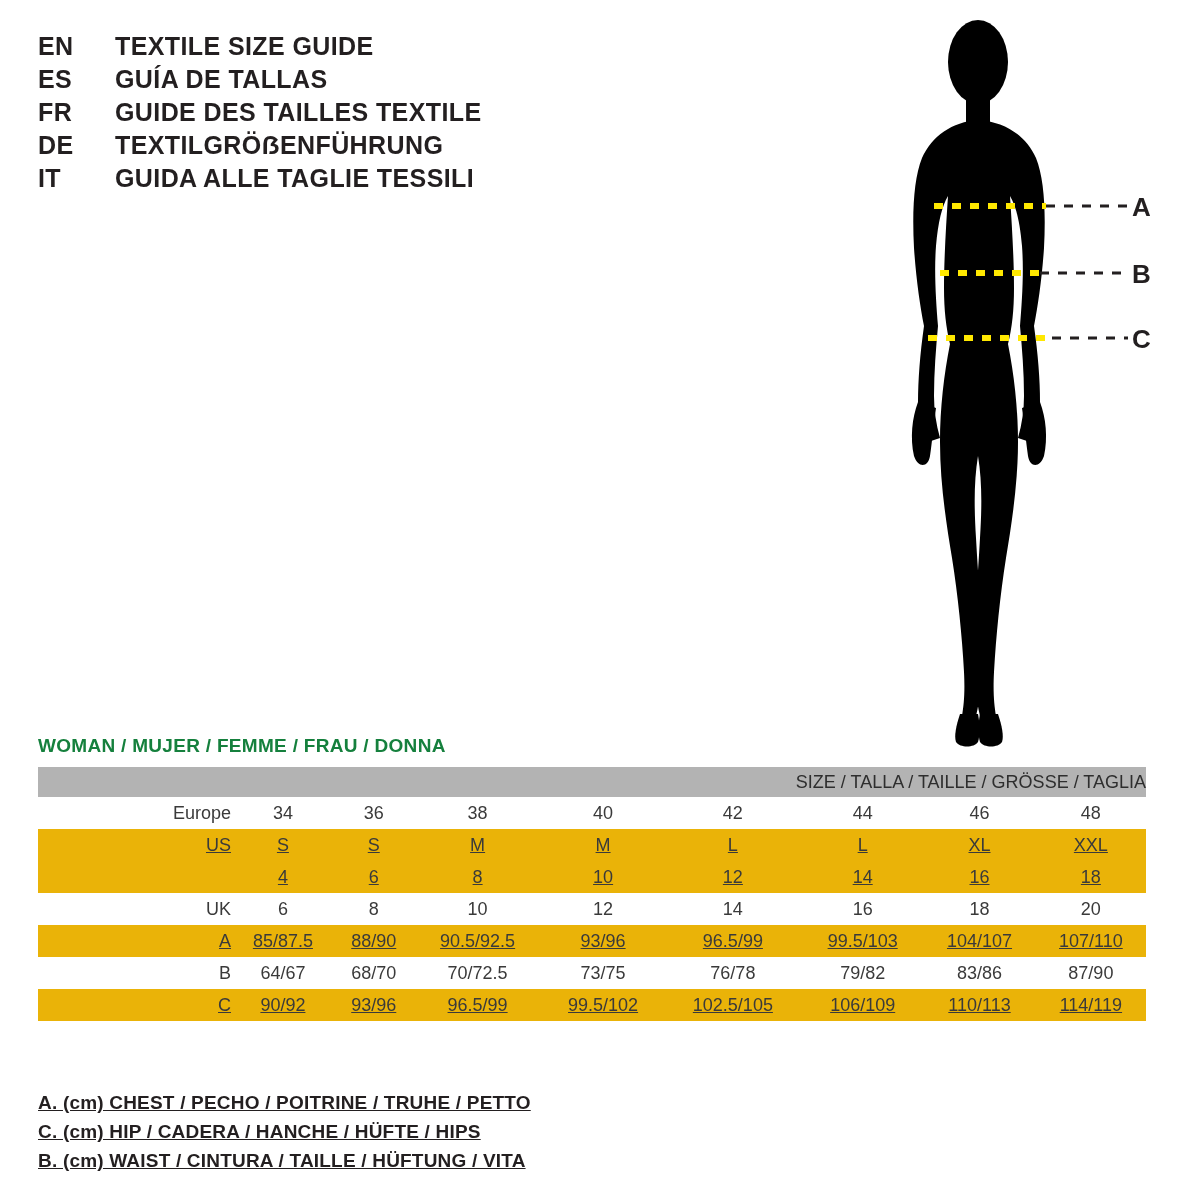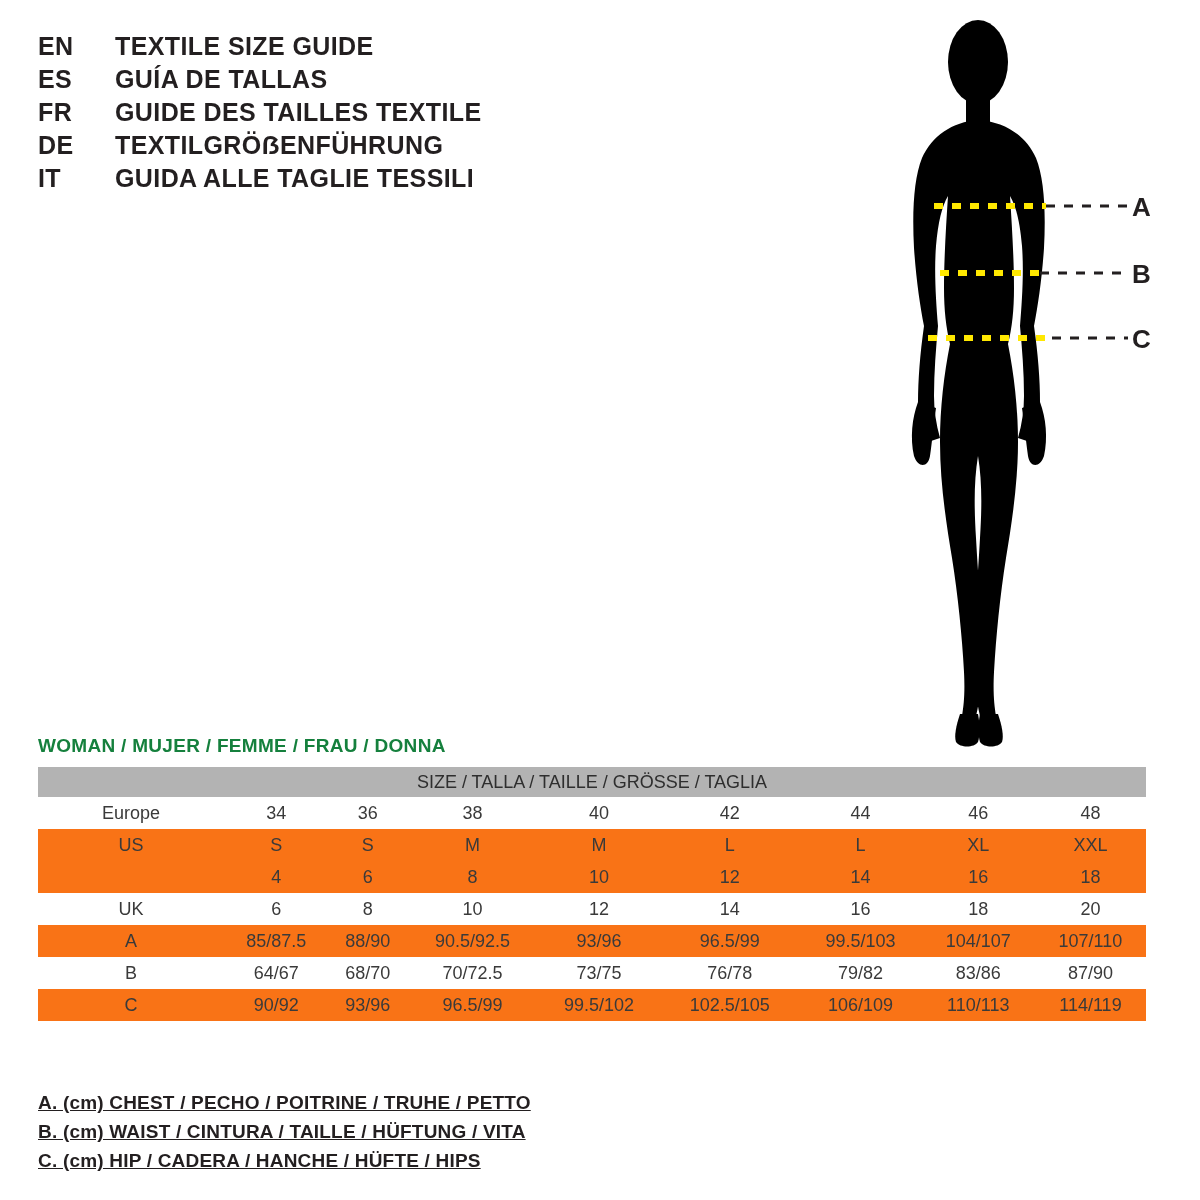--- a/index.html
+++ b/index.html
@@ -72,31 +72,32 @@
     color: #3a3a3a;
   }
   table.size-table td {
     padding: 0;
     height: 32px;
     line-height: 32px;
     text-align: center;
     white-space: nowrap;
   }
   table.size-table td.lbl {
-    text-align: center;
+    text-align: right;
+    padding-left: 7px;
     width: 186px;
   }
   tr.head-row td {
     background: #b3b3b3;
     font-size: 18px;
     color: #2e2e2e;
     height: 30px;
     line-height: 30px;
   }
-  tr.shade td { background: #f97316; }
+  tr.shade td { background: #eab308; text-decoration: underline; }
   tr.plain td { background: #ffffff; }
 
   
   .legend {
     position: absolute;
     left: 38px;
     top: 1088px;
     font-size: 19px;
     font-weight: bold;
     color: #231f20;
@@ -296,15 +297,15 @@
         <td>106/109</td>
         <td>110/113</td>
         <td>114/119</td>
       </tr>
     </tbody>
   </table>
 </div>
 
 <div class="legend">
   <div>A. (cm) CHEST / PECHO / POITRINE / TRUHE / PETTO</div>
+  <div>C. (cm) HIP / CADERA / HANCHE / HÜFTE / HIPS</div>
   <div>B. (cm) WAIST / CINTURA / TAILLE / HÜFTUNG / VITA</div>
-  <div>C. (cm) HIP / CADERA / HANCHE / HÜFTE / HIPS</div>
 </div>
 
 </body></html>

